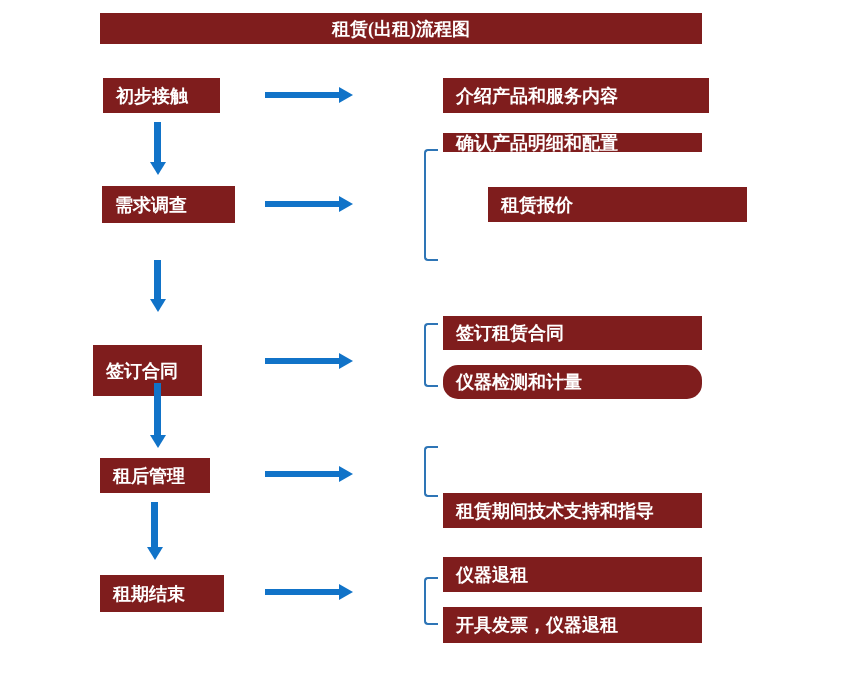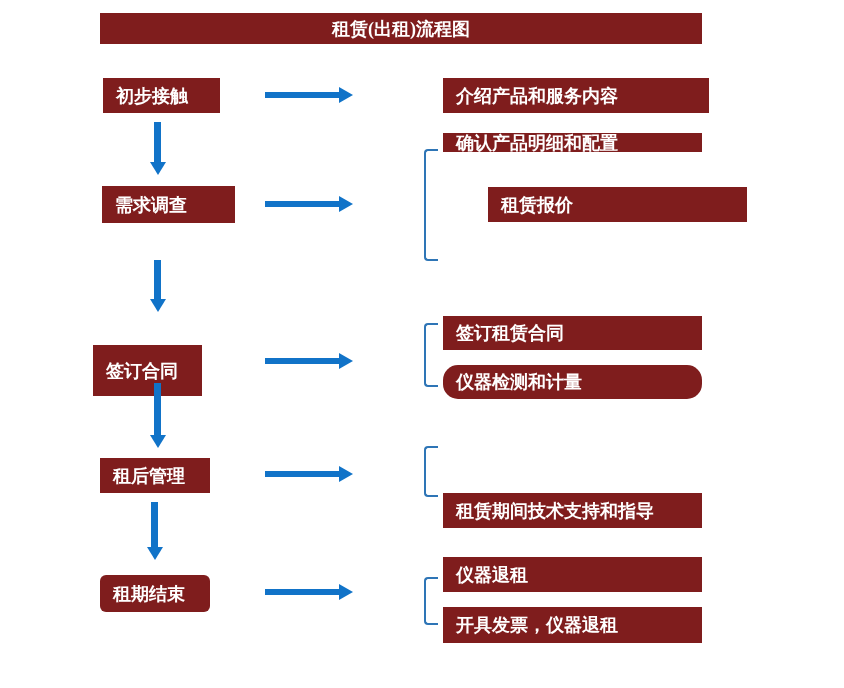--- a/index.html
+++ b/index.html
@@ -68,21 +68,21 @@
 <body>
 
 <div class="canvas">
 
   <div class="bluebox title-bar" style="left:100px; top:13px; width:602px; height:31px;">租赁(出租)流程图</div>
 
   <div class="bluebox" style="left:103px; top:78px;  width:117px; height:35px;">初步接触</div>
   <div class="bluebox" style="left:102px; top:186px; width:133px; height:37px;">需求调查</div>
   <div class="bluebox" style="left:93px; top:345px; width:109px; height:51px;">签订合同</div>
   <div class="bluebox" style="left:100px; top:458px; width:110px; height:35px;">租后管理</div>
-  <div class="bluebox" style="left:100px; top:575px; width:110px; height:37px;border-radius:6px;">租期结束</div>
+  <div class="bluebox" style="left:100px; top:575px; width:124px; height:37px;">租期结束</div>
 
   <div class="v-arrow" style="left:154px; top:122px; height:40px;"></div>
   <div class="v-arrow" style="left:154px; top:260px; height:39px;"></div>
   <div class="v-arrow" style="left:154px; top:383px; height:52px;"></div>
   <div class="v-arrow" style="left:151px; top:502px; height:45px;"></div>
 
   <div class="h-arrow" style="left:265px; top:92px;  width:74px;"></div>
   <div class="h-arrow" style="left:265px; top:201px; width:74px;"></div>
   <div class="h-arrow" style="left:265px; top:358px; width:74px;"></div>
   <div class="h-arrow" style="left:265px; top:471px; width:74px;"></div>

